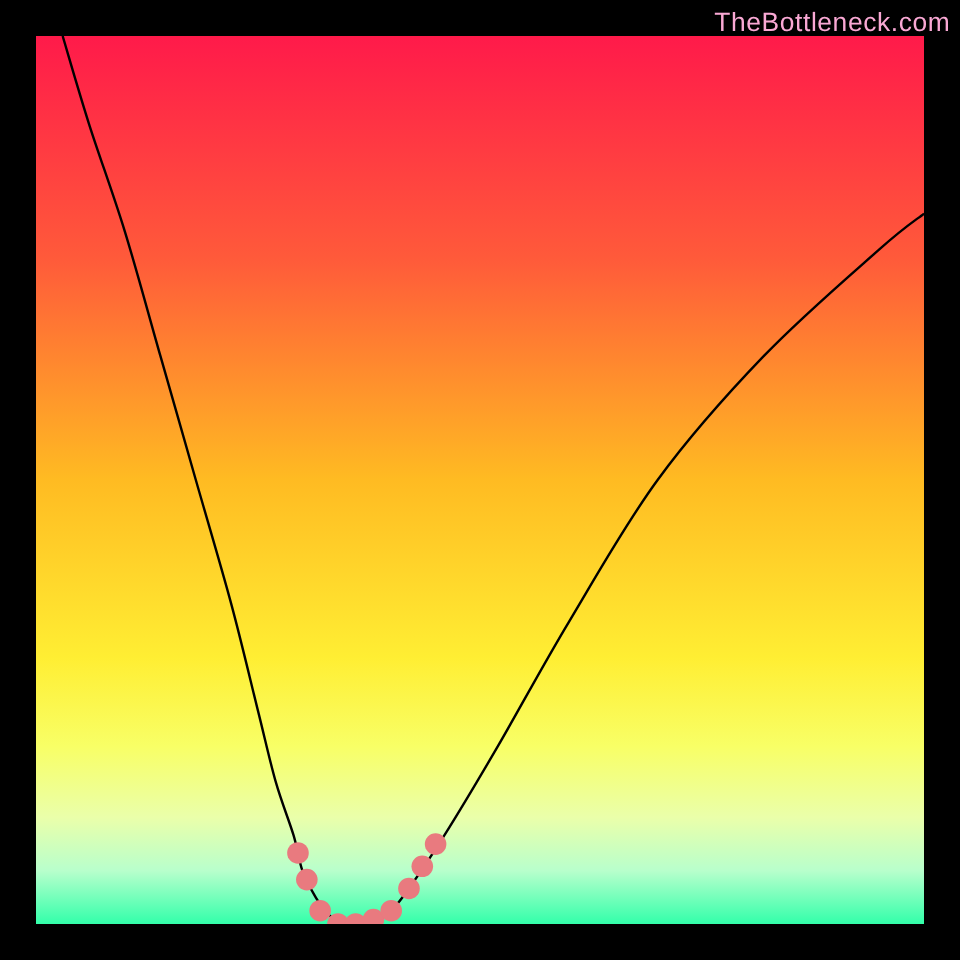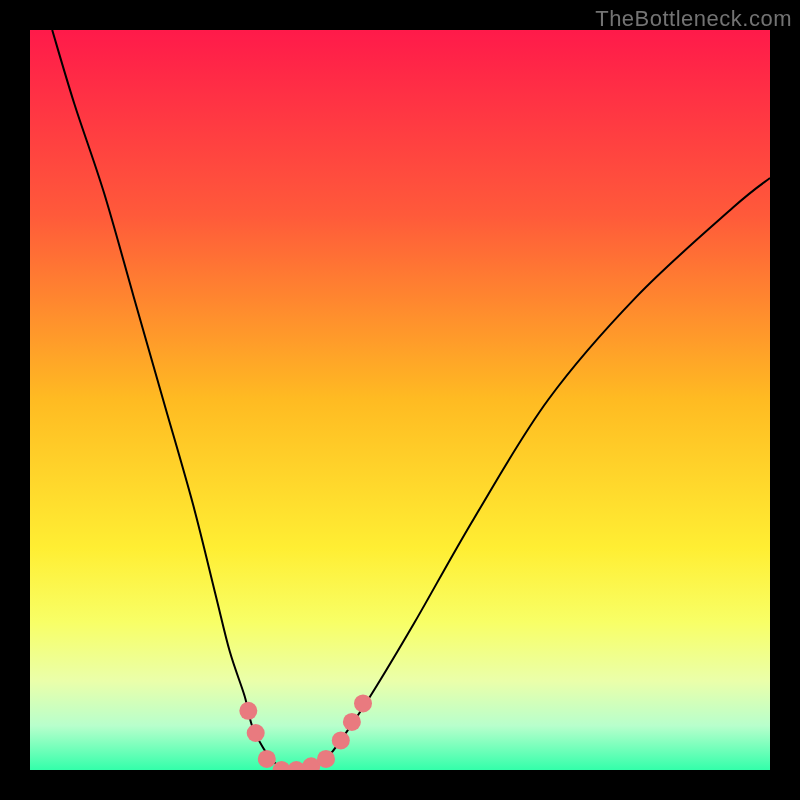--- a/index.html
+++ b/index.html
@@ -23,21 +23,21 @@
     position: absolute;
     left: 0;
     top: 0;
     width: 740px;
     height: 740px;
   }
   .watermark {
     position: absolute;
     top: 6px;
     right: 8px;
-    color: #737373;
+    color: #f9a8d4;
     font-size: 22px;
     font-weight: 500;
     letter-spacing: 0.5px;
     text-align: center;
   }
 </style>
 </head>
 <body>
 
 <div class="watermark">TheBottleneck.com</div>

